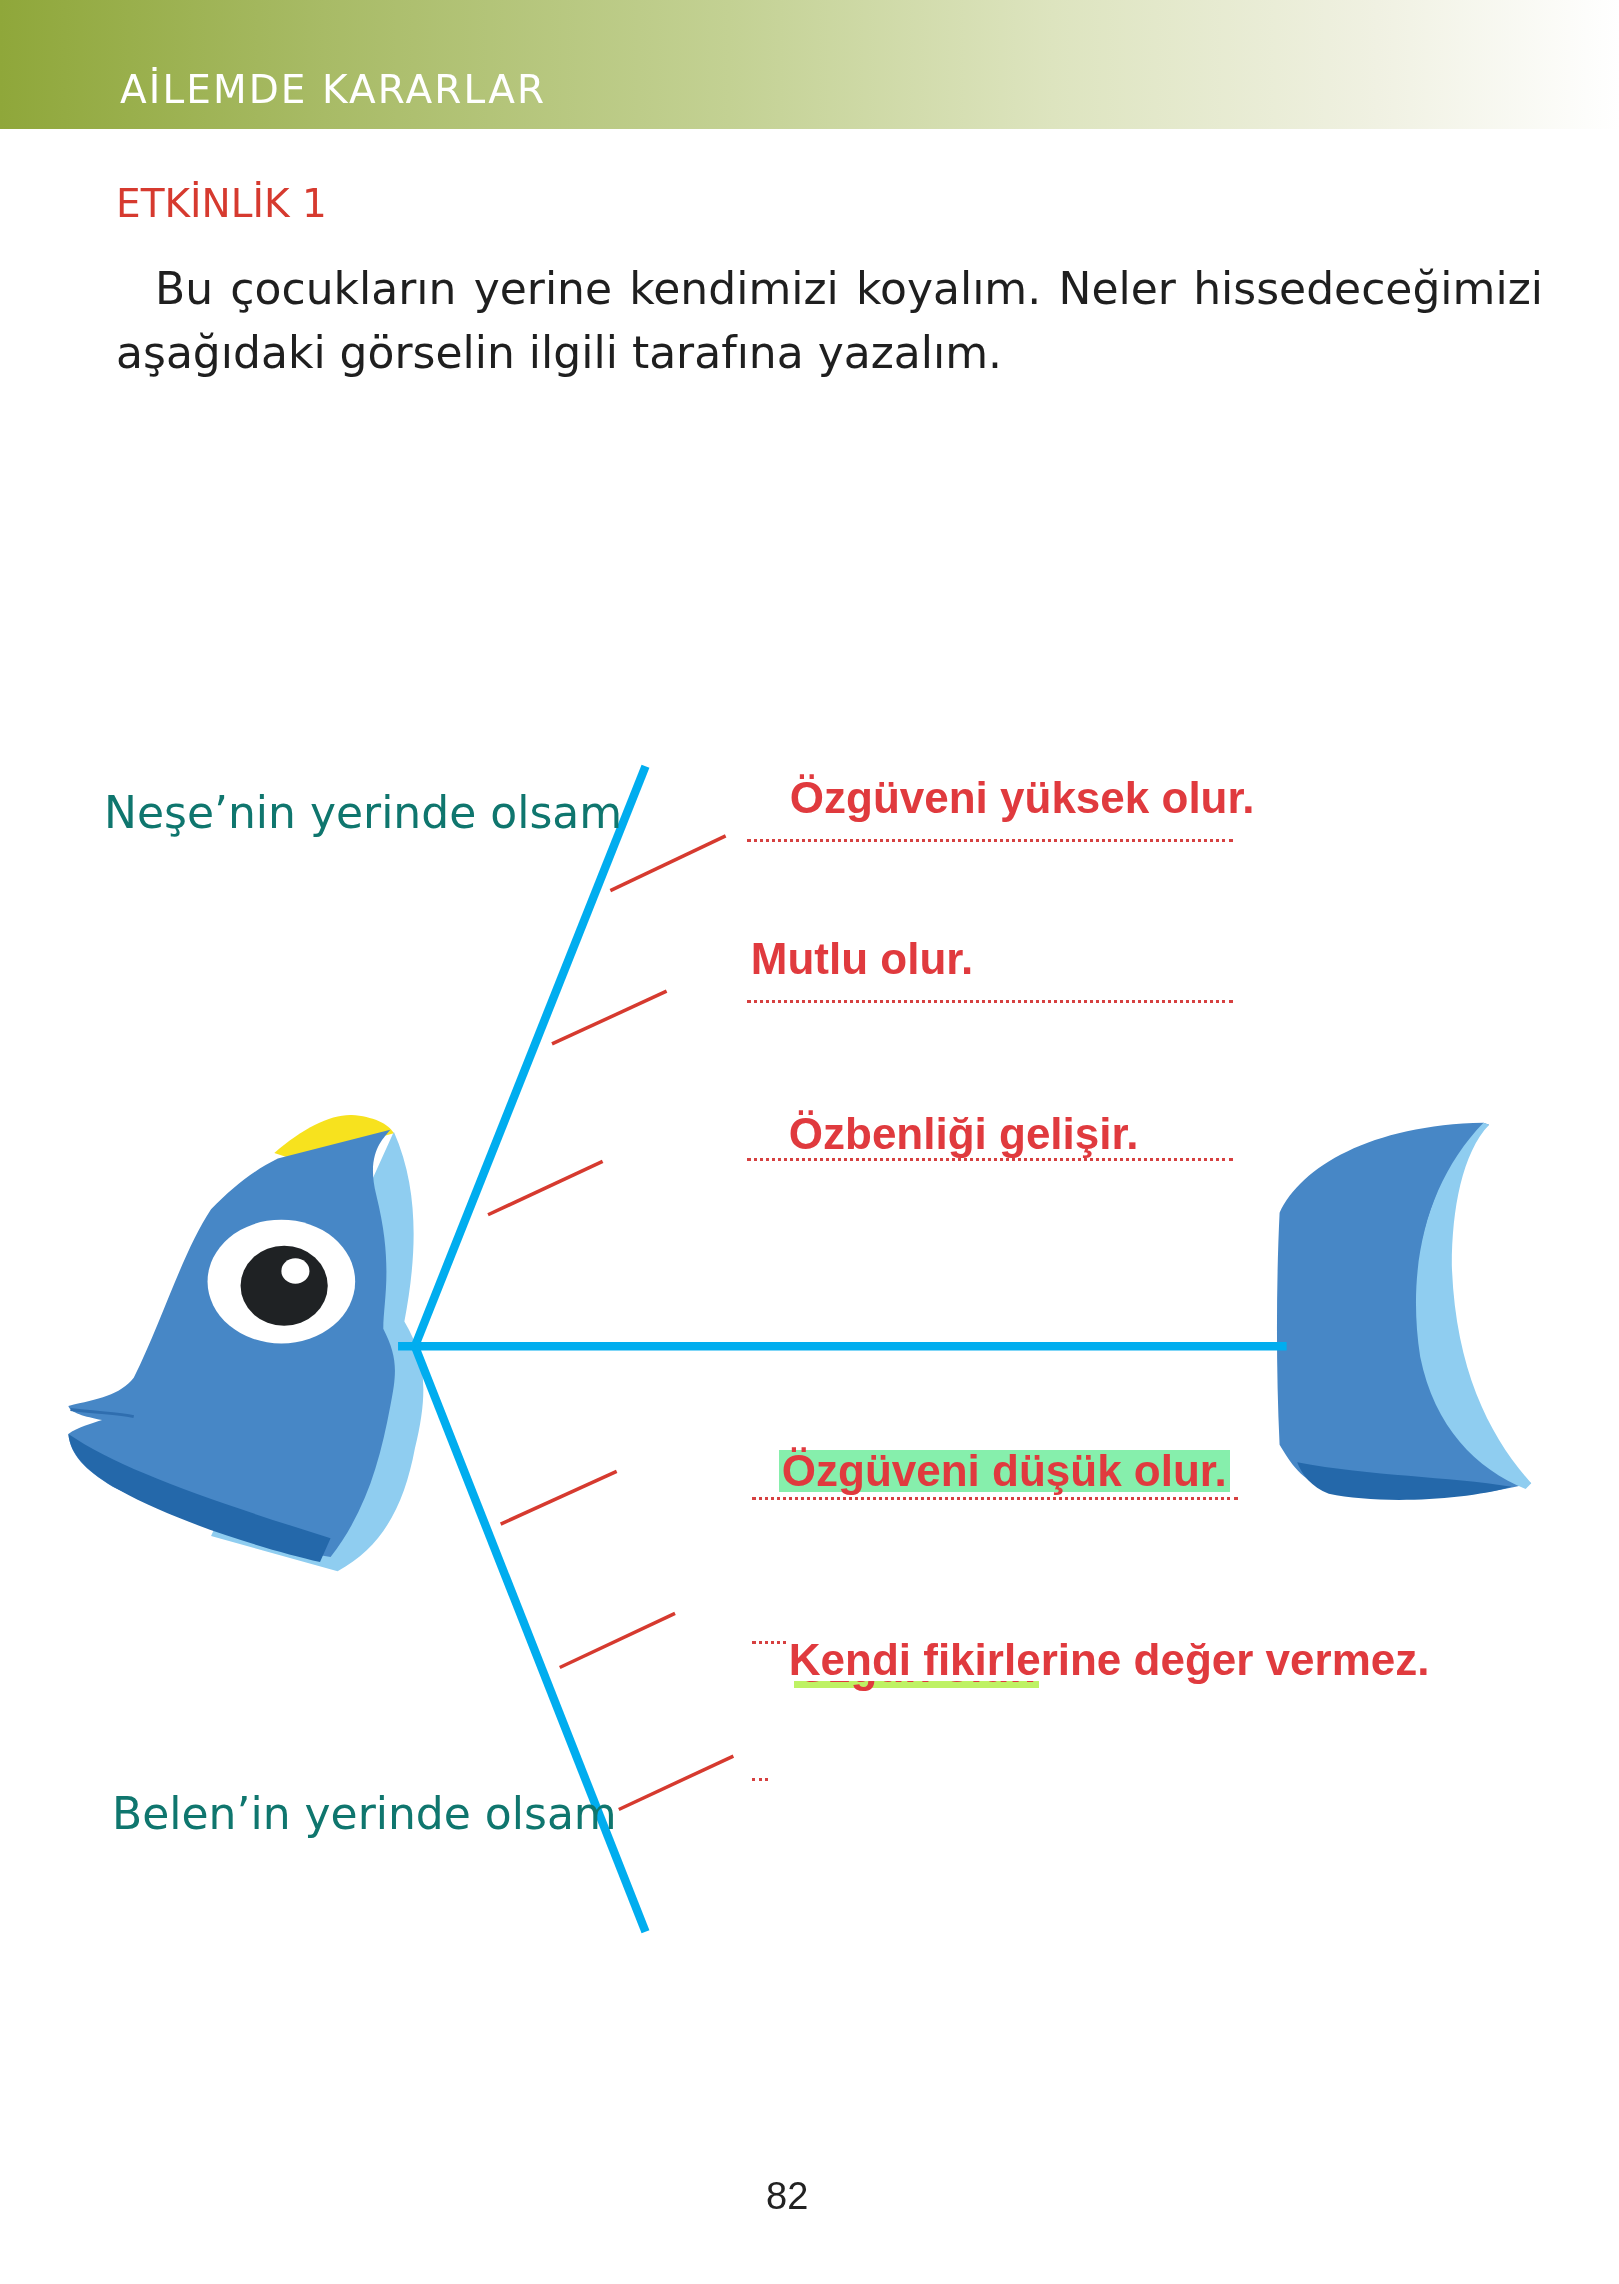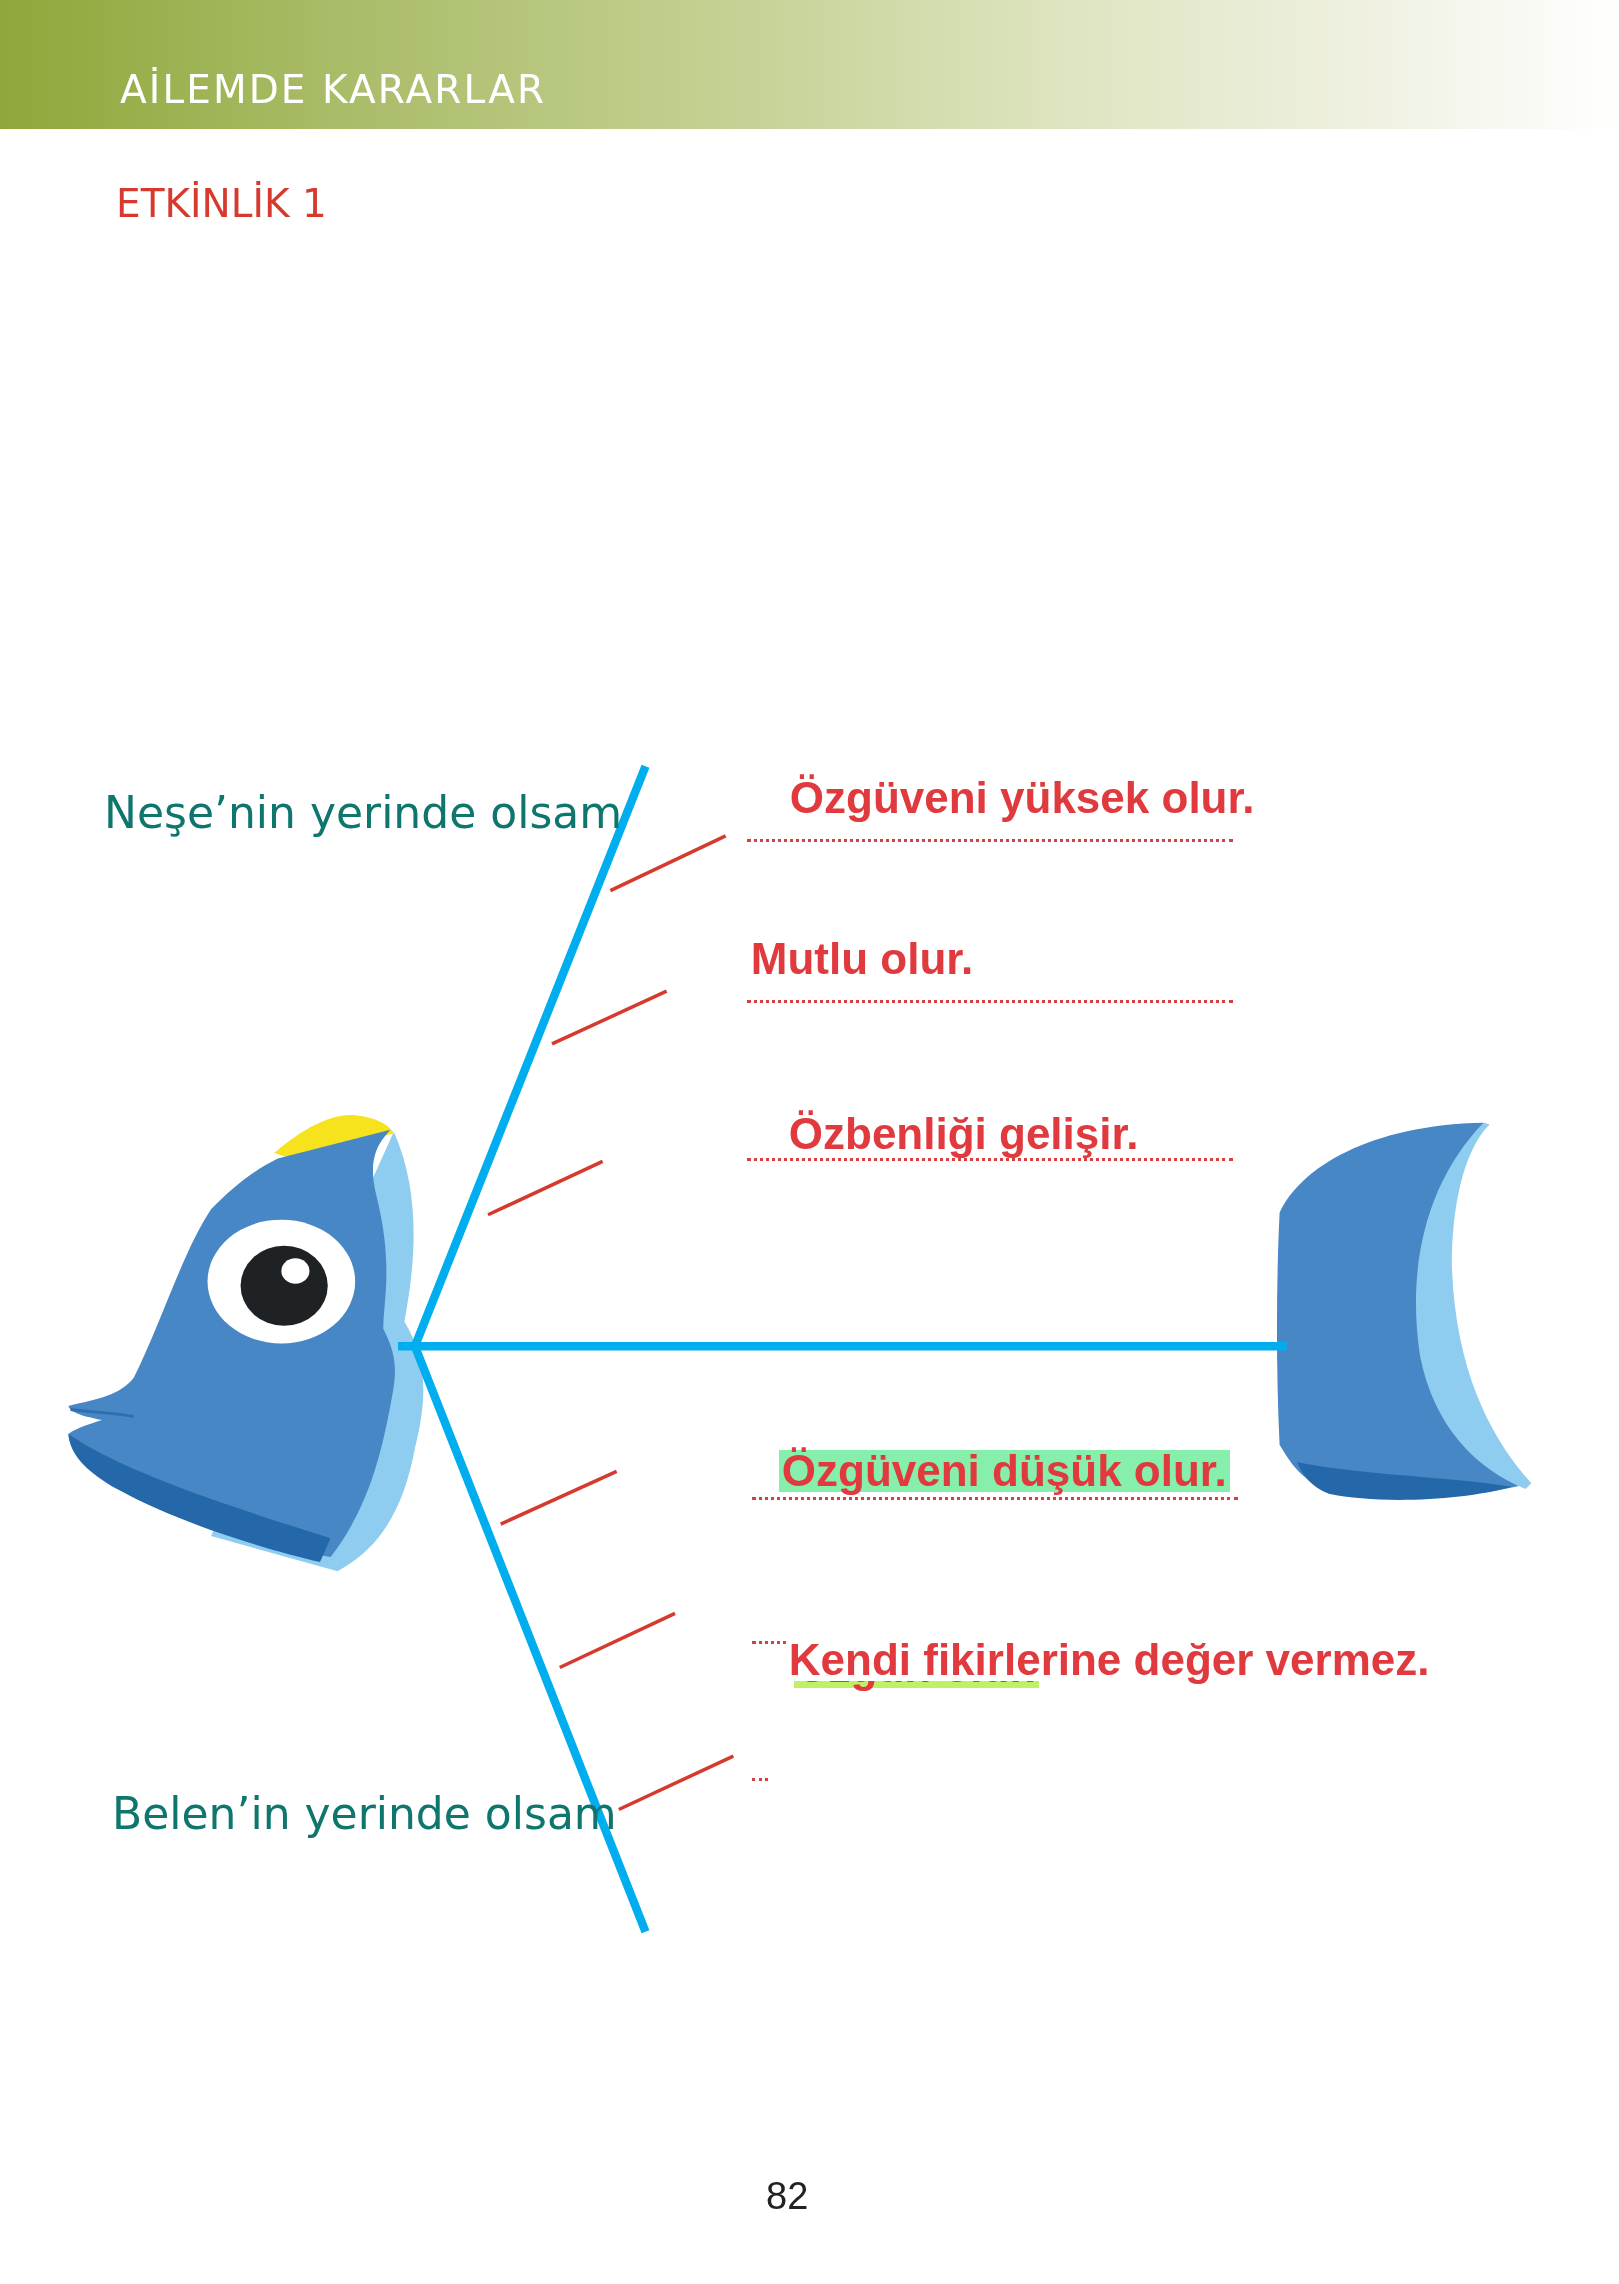--- a/index.html
+++ b/index.html
@@ -43,20 +43,21 @@
 </style>
 </head>
 <body>
 
 <div class="abs header-band"></div>
 <div class="abs header-title">AİLEMDE KARARLAR</div>
 
 <div class="abs activity-title">ETKİNLİK 1</div>
 
 <div class="abs intro">
+  <p>Bu çocukların yerine kendimizi koyalım. Neler hissedeceğimizi aşağıdaki görselin ilgili tarafına yazalım.</p>
 </div>
 
 <svg class="diagram" width="1620" height="2284" viewBox="0 0 2304 3249">
 
   <g>
 
     <path d="M560,1610 C600,1700 590,1800 575,1880 C605,1930 610,1980 590,2060 C575,2140 545,2200 480,2235 L300,2185 Z" fill="#8fcdf0"></path>
 
     <path d="M390,1640 C430,1605 470,1585 500,1586 C530,1588 552,1598 560,1612 L420,1650 Z" fill="#f7e21e"></path>
 

